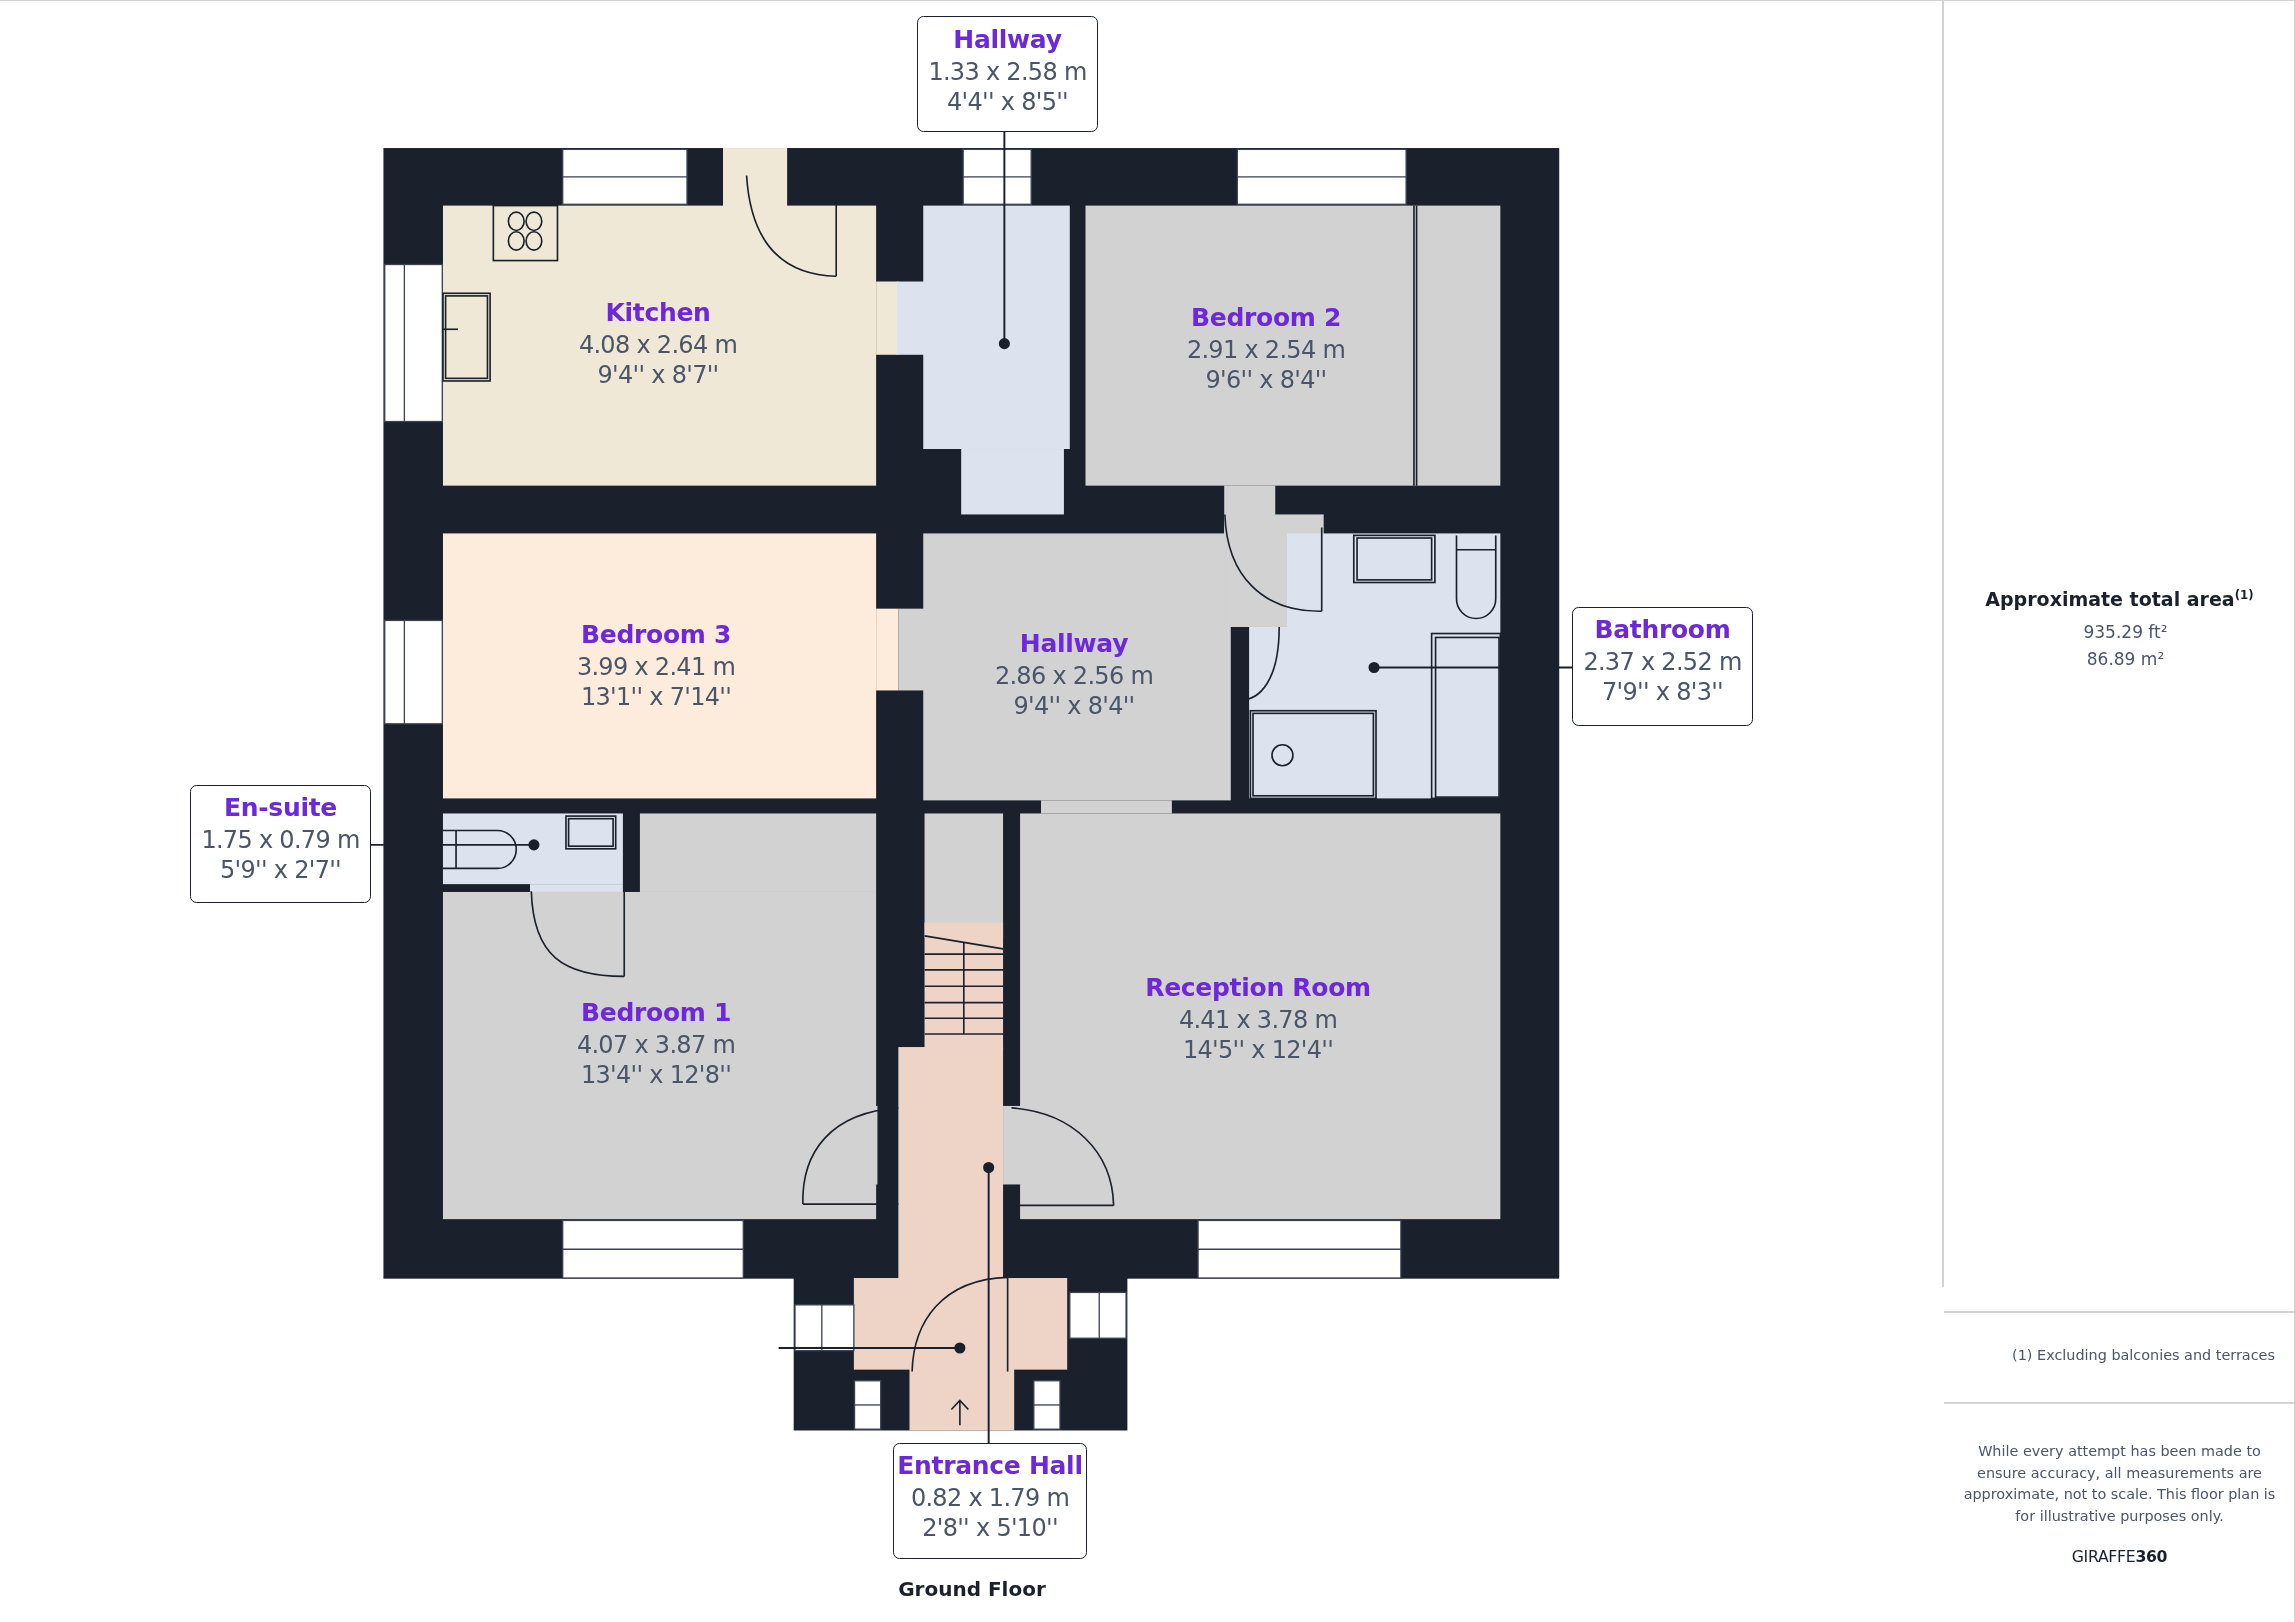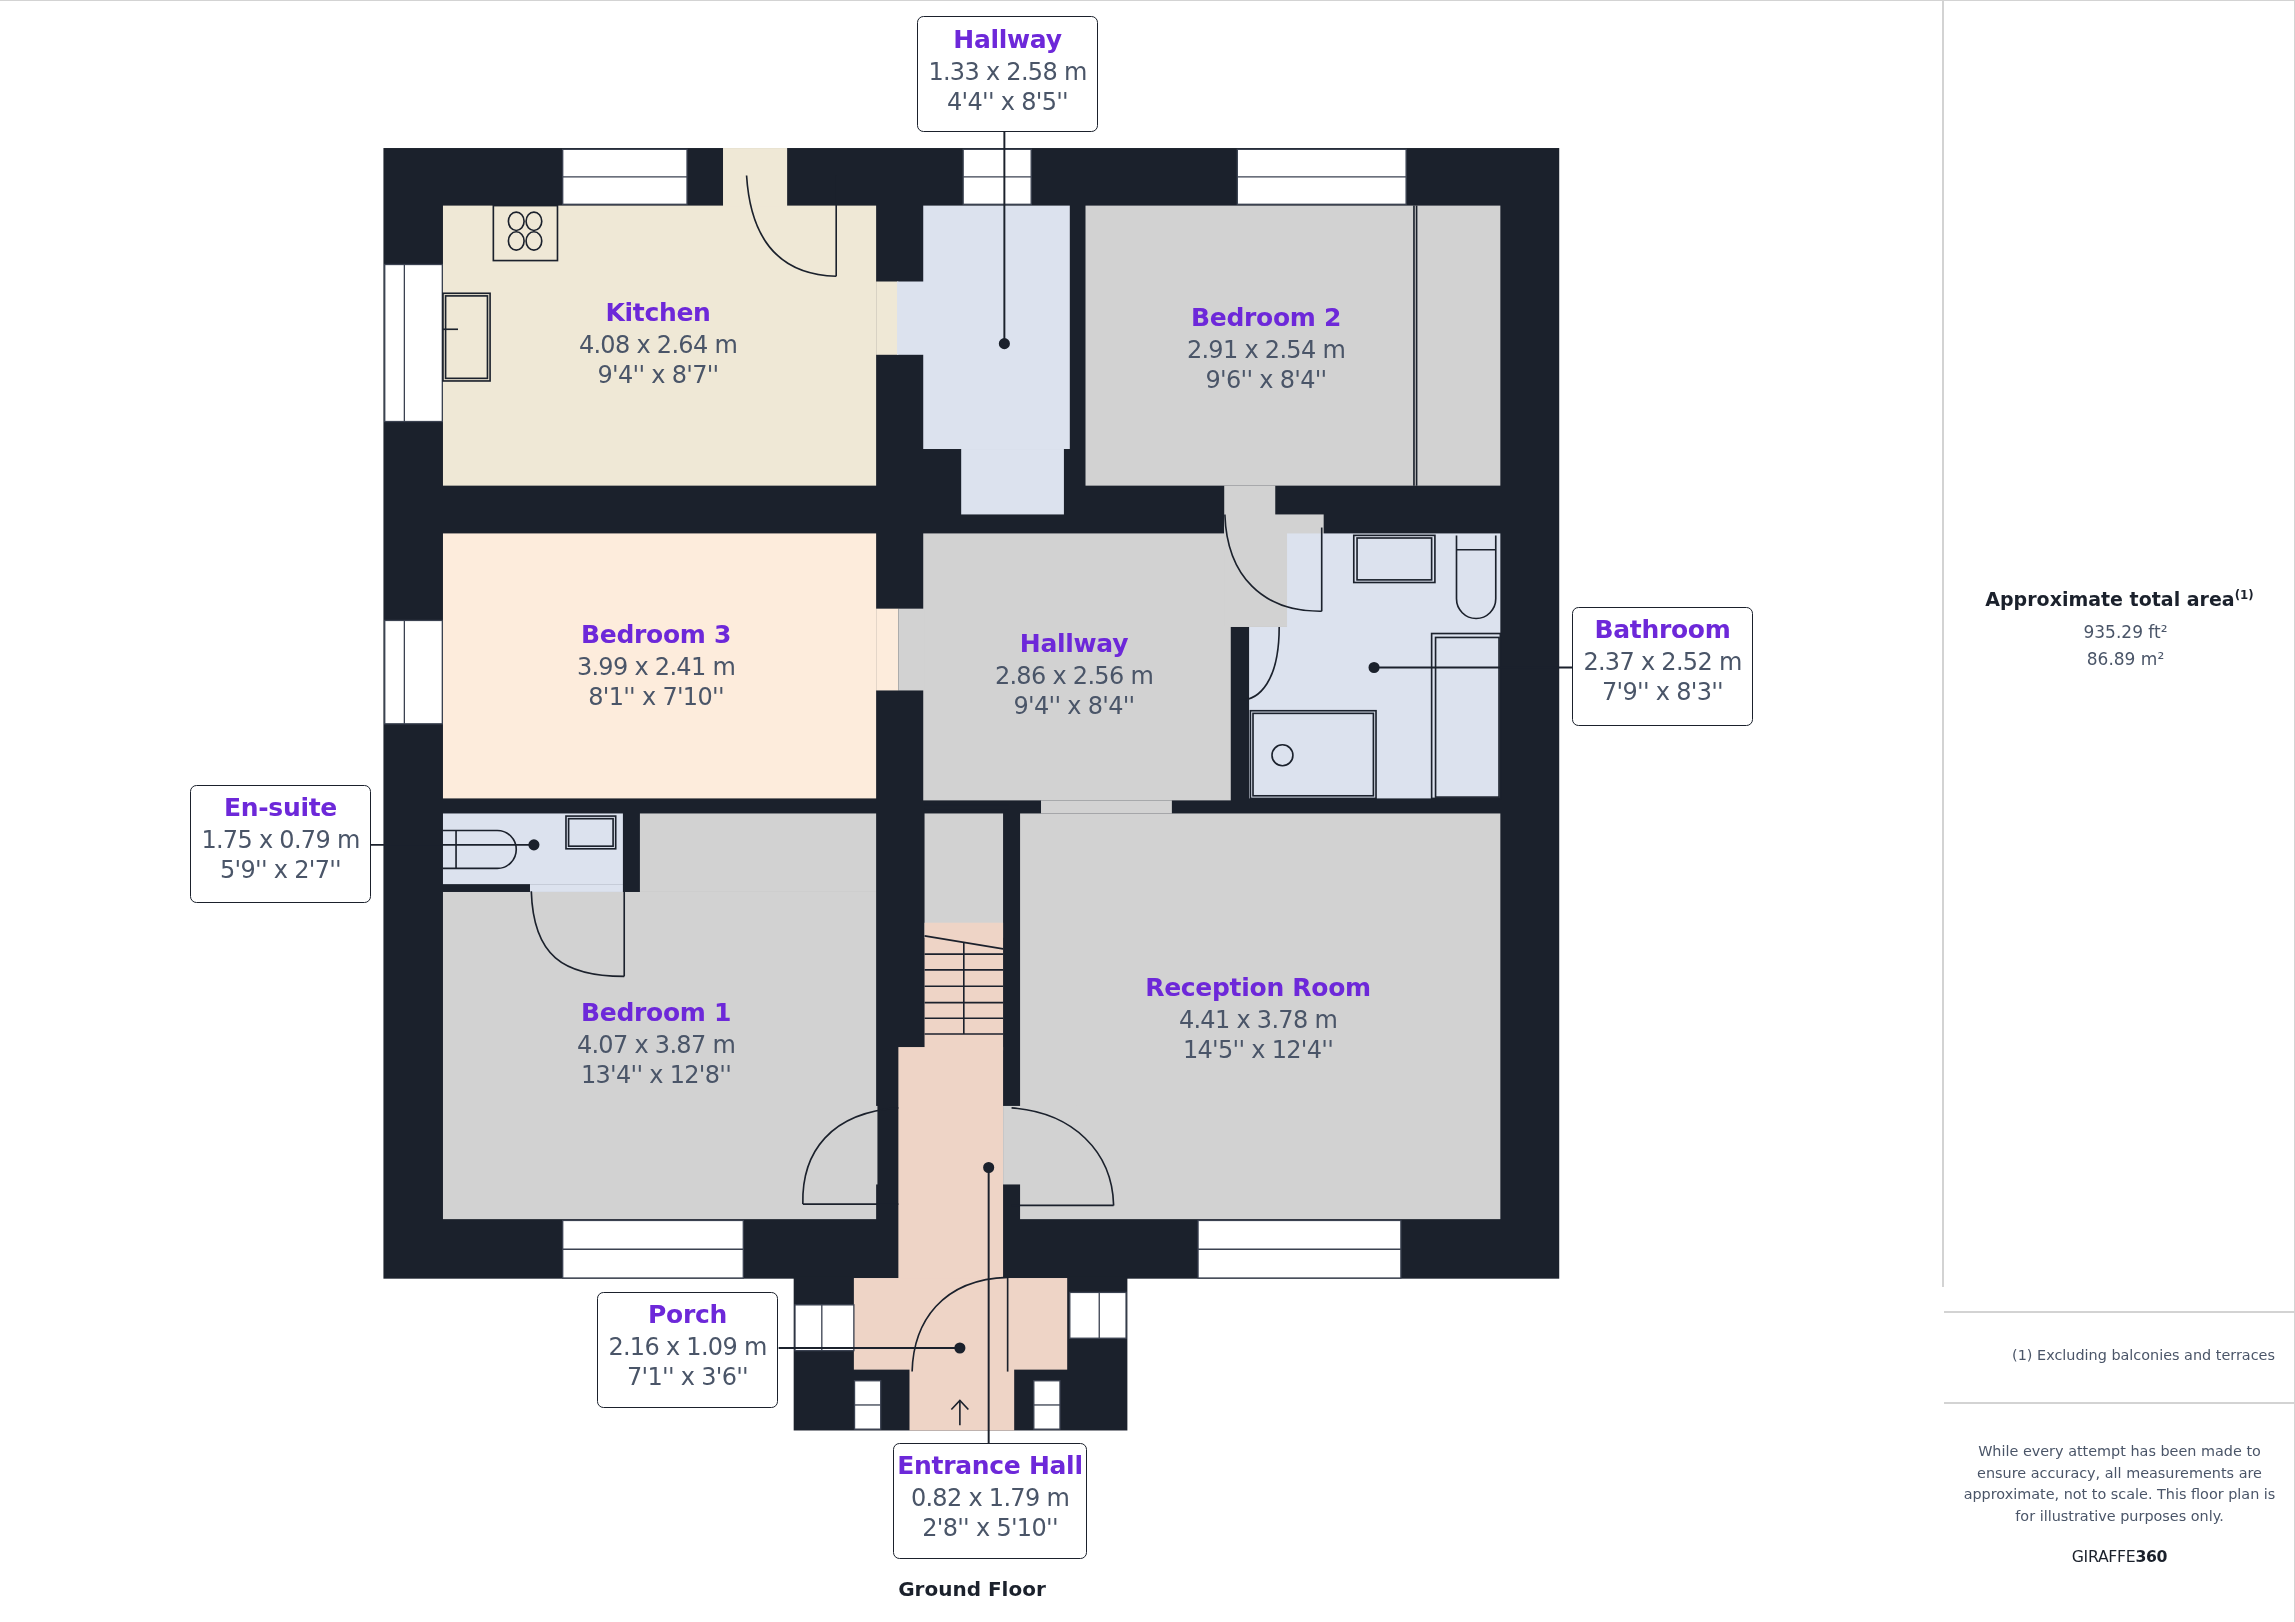--- a/index.html
+++ b/index.html
@@ -195,21 +195,21 @@
     <div class="room-dim">9'4'' x 8'7''</div>
   </div>
   <div class="room-label" style="left:1266px; top:301px;">
     <div class="room-name">Bedroom 2</div>
     <div class="room-dim">2.91 x 2.54 m</div>
     <div class="room-dim">9'6'' x 8'4''</div>
   </div>
   <div class="room-label" style="left:656px; top:618px;">
     <div class="room-name">Bedroom 3</div>
     <div class="room-dim">3.99 x 2.41 m</div>
-    <div class="room-dim">8'1'' x 7'10''</div>
+    <div class="room-dim">13'1'' x 7'14''</div>
   </div>
   <div class="room-label" style="left:1074px; top:627px;">
     <div class="room-name">Hallway</div>
     <div class="room-dim">2.86 x 2.56 m</div>
     <div class="room-dim">9'4'' x 8'4''</div>
   </div>
   <div class="room-label" style="left:656px; top:996px;">
     <div class="room-name">Bedroom 1</div>
     <div class="room-dim">4.07 x 3.87 m</div>
     <div class="room-dim">13'4'' x 12'8''</div>
@@ -227,25 +227,20 @@
   </div>
   <div class="callout" style="left:1572px; top:607px; width:181px; height:119px;">
     <div class="room-name">Bathroom</div>
     <div class="room-dim">2.37 x 2.52 m</div>
     <div class="room-dim">7'9'' x 8'3''</div>
   </div>
   <div class="callout" style="left:190px; top:785px; width:181px; height:118px;">
     <div class="room-name">En-suite</div>
     <div class="room-dim">1.75 x 0.79 m</div>
     <div class="room-dim">5'9'' x 2'7''</div>
-  </div>
-  <div class="callout" style="left:597px; top:1292px; width:181px; height:116px;">
-    <div class="room-name">Porch</div>
-    <div class="room-dim">2.16 x 1.09 m</div>
-    <div class="room-dim">7'1'' x 3'6''</div>
   </div>
   <div class="callout" style="left:893px; top:1443px; width:194px; height:116px;">
     <div class="room-name">Entrance Hall</div>
     <div class="room-dim">0.82 x 1.79 m</div>
     <div class="room-dim">2'8'' x 5'10''</div>
   </div>
 
   <div class="floor-label">Ground Floor</div>
 </div>
 

